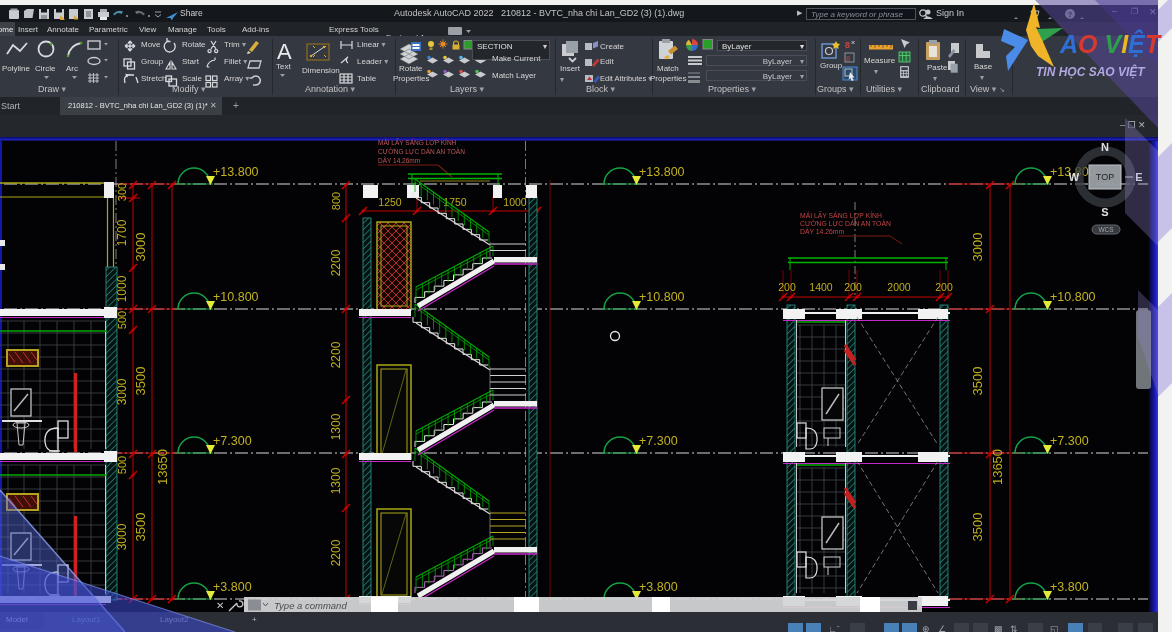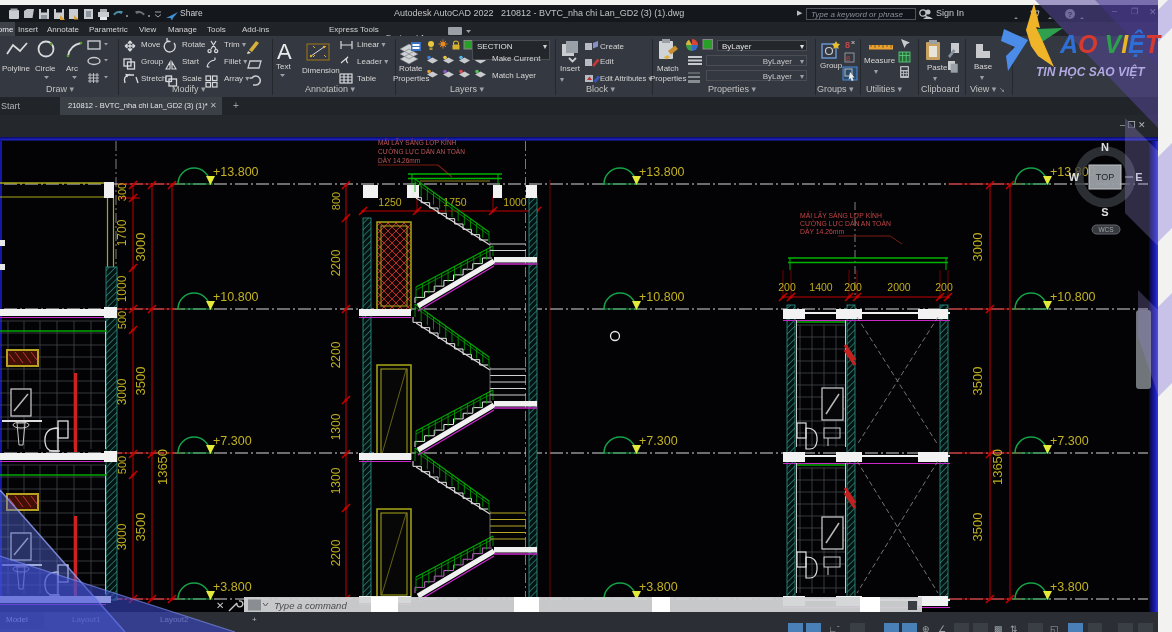--- a/index.html
+++ b/index.html
@@ -358,21 +358,21 @@
         <span style="position:absolute;right:14px;top:1px;color:#c8c8c8;">ByLayer</span>
         <span style="position:absolute;right:2px;top:1px;color:#9aa0a6;">▾</span>
       </div>
     <span class="rlbl" style="left:820px;top:25px;">Group</span>
     <span class="rlbl" style="left:864px;top:20px;">Measure</span>
     <span class="rlbl" style="left:874px;top:31px;color:#9aa0a6;">▾</span>
     <span class="rlbl" style="left:927px;top:27px;">Paste</span>
     <span class="rlbl" style="left:933px;top:38px;color:#9aa0a6;">▾</span>
     <span class="rlbl" style="left:974px;top:26px;">Base</span>
     <span class="rlbl" style="left:980px;top:37px;color:#9aa0a6;">▾</span>
-    <span class="plabel" style="left:46px;">Draw <span style="color:#9aa0a6">▾</span></span>
+    <span class="plabel" style="left:38px;">Draw <span style="color:#9aa0a6">▾</span></span>
     <span class="plabel" style="left:172px;">Modify <span style="color:#9aa0a6">▾</span></span>
     <span class="plabel" style="left:305px;">Annotation <span style="color:#9aa0a6">▾</span></span>
     <span class="plabel" style="left:450px;">Layers <span style="color:#9aa0a6">▾</span></span>
     <span class="plabel" style="left:586px;">Block <span style="color:#9aa0a6">▾</span></span>
     <span class="plabel" style="left:708px;">Properties <span style="color:#9aa0a6">▾</span></span>
     <span class="plabel" style="left:817px;">Groups <span style="color:#9aa0a6">▾</span></span>
     <span class="plabel" style="left:866px;">Utilities <span style="color:#9aa0a6">▾</span></span>
     <span class="plabel" style="left:921px;">Clipboard</span>
     <span class="plabel" style="left:970px;">View <span style="color:#9aa0a6">▾</span> <span style="color:#9aa0a6;font-size:7px;">↘</span></span>
   </div>

